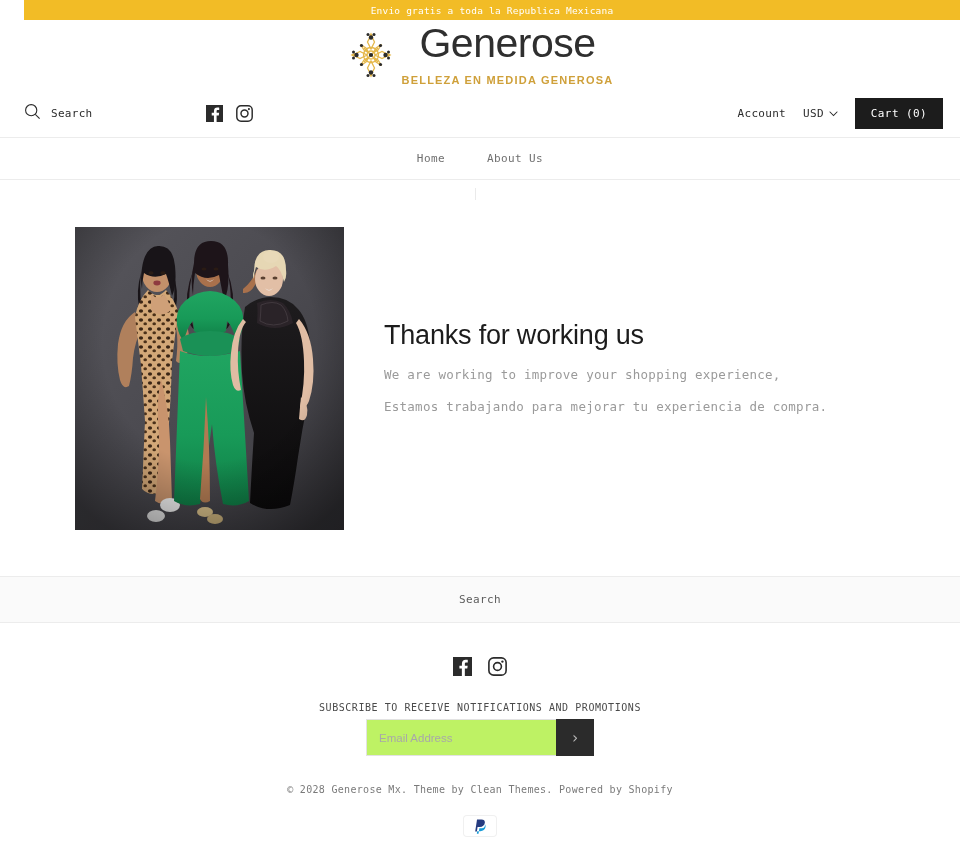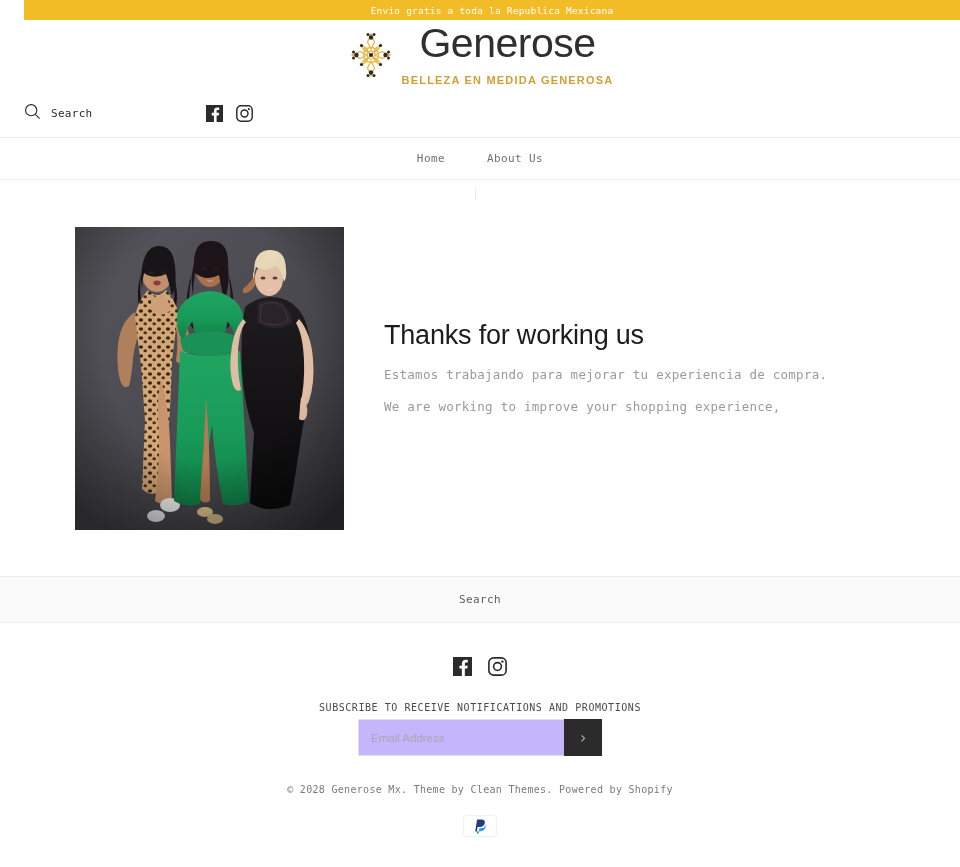--- a/index.html
+++ b/index.html
@@ -222,29 +222,29 @@
     letter-spacing: 0.55px;
     margin-bottom: 6px;
   }
   .newsletter-form {
     display: flex;
     justify-content: center;
     align-items: stretch;
     margin-bottom: 28px;
   }
   .newsletter-input {
-    width: 206px;
+    width: 190px;
     height: 37px;
     border: 1px solid #e2e2e2;
     border-right: none;
     padding: 0 12px;
     font-size: 11.5px;
     font-family: "Liberation Sans", sans-serif;
     color: #3a3a3a;
-    background: #c4b5fd;
+    background: #bef264;
     outline: none;
   }
   .newsletter-input::placeholder { color: #a8a8a8; }
   .newsletter-submit {
     width: 38px;
     height: 37px;
     background: #2b2b2b;
     border: none;
     color: #b9b9b9;
     font-size: 15px;
@@ -356,20 +356,34 @@
     </a>
     <a href="#">
       <svg width="17" height="17" viewBox="0 0 17 17" fill="none" xmlns="http://www.w3.org/2000/svg">
         <rect x="0.8" y="0.8" width="15.4" height="15.4" rx="4.2" stroke="#2b2b2b" stroke-width="1.45"></rect>
         <circle cx="8.5" cy="8.5" r="3.5" stroke="#2b2b2b" stroke-width="1.45"></circle>
         <circle cx="12.9" cy="4.1" r="1.05" fill="#2b2b2b"></circle>
       </svg>
     </a>
   </div>
 
+  <div class="header-right">
+    <a class="link" href="#">Account</a>
+
+    <div class="currency-select">
+      <span>USD</span>
+      <span>
+        <svg width="9" height="6" viewBox="0 0 9 6" fill="none" xmlns="http://www.w3.org/2000/svg">
+          <path d="M1 1L4.5 4.6L8 1" stroke="#2b2b2b" stroke-width="1.05" stroke-linecap="round"></path>
+        </svg>
+      </span>
+    </div>
+
+    <button class="cart-button">Cart (0)</button>
+  </div>
 </div>
 
 <nav class="main-nav">
   <a href="#">Home</a>
   <a href="#">About Us</a>
 </nav>
 
 <div class="nav-tick-wrap">
   <div class="nav-tick"></div>
 </div>
@@ -455,22 +469,22 @@
           <path d="M168 92 q-10 12 -12 34 q-2 18 2 32 q3 8 8 5 q-4 -20 -3 -38 q1 -22 8 -30z" fill="#dfbca3"></path>
           <path d="M226 170 q8 8 6 18 q-2 8 -8 4 q1 -12 2 -22z" fill="#e0bda4"></path>
         </g>
 
         <rect width="269" height="303" fill="url(#vig)"></rect>
       </svg>
     </div>
 
     <div class="content-text">
       <h1 class="content-title">Thanks for working us</h1>
+      <p class="content-para">We are working to improve your shopping experience,</p>
       <p class="content-para">Estamos trabajando para mejorar tu experiencia de compra.</p>
-      <p class="content-para">We are working to improve your shopping experience,</p>
     </div>
 
   </div>
 </main>
 
 <div class="footer-linkbar">
   <a href="#">Search</a>
 </div>
 
 <footer class="footer-main">

